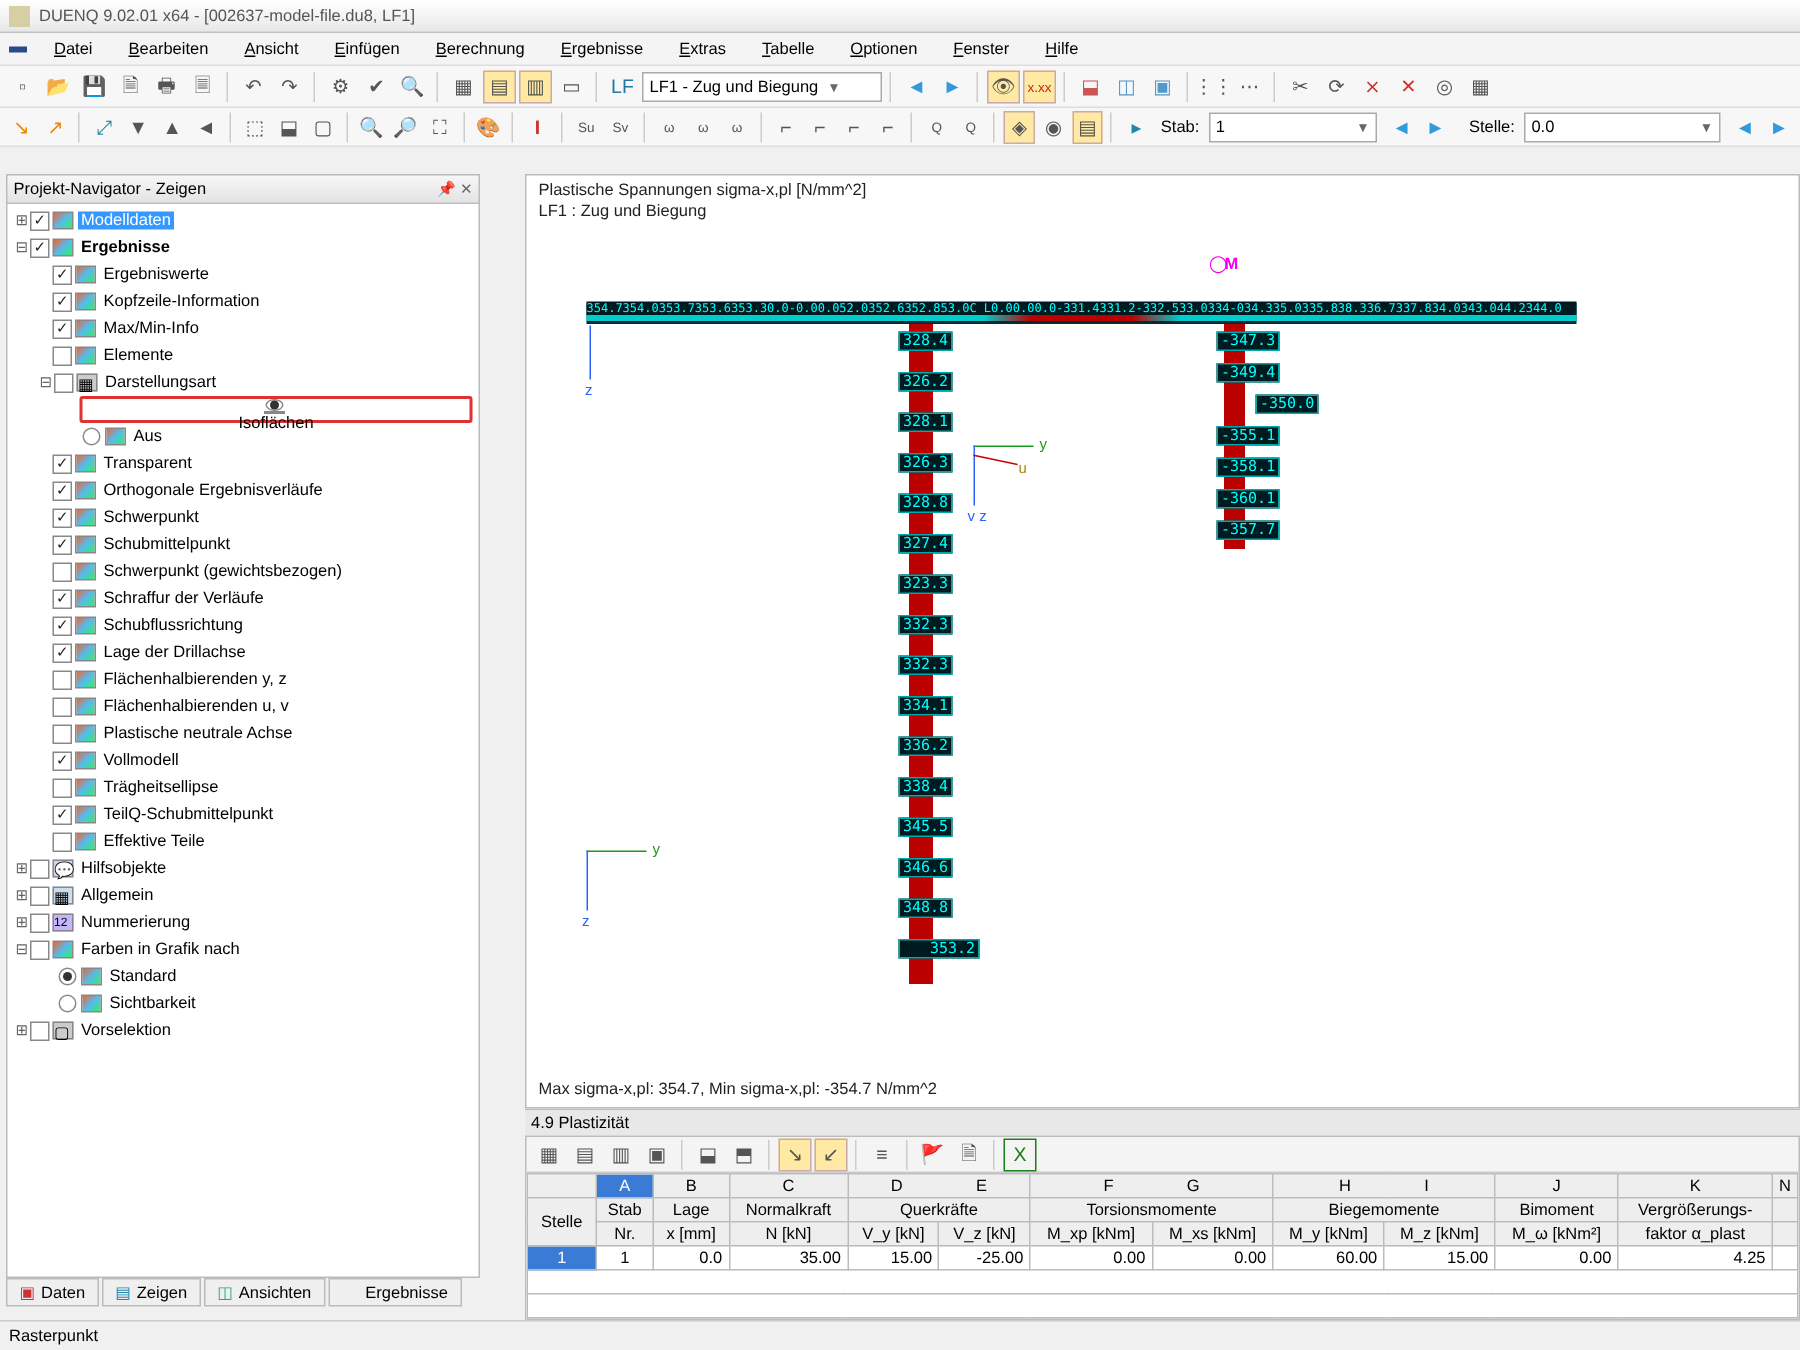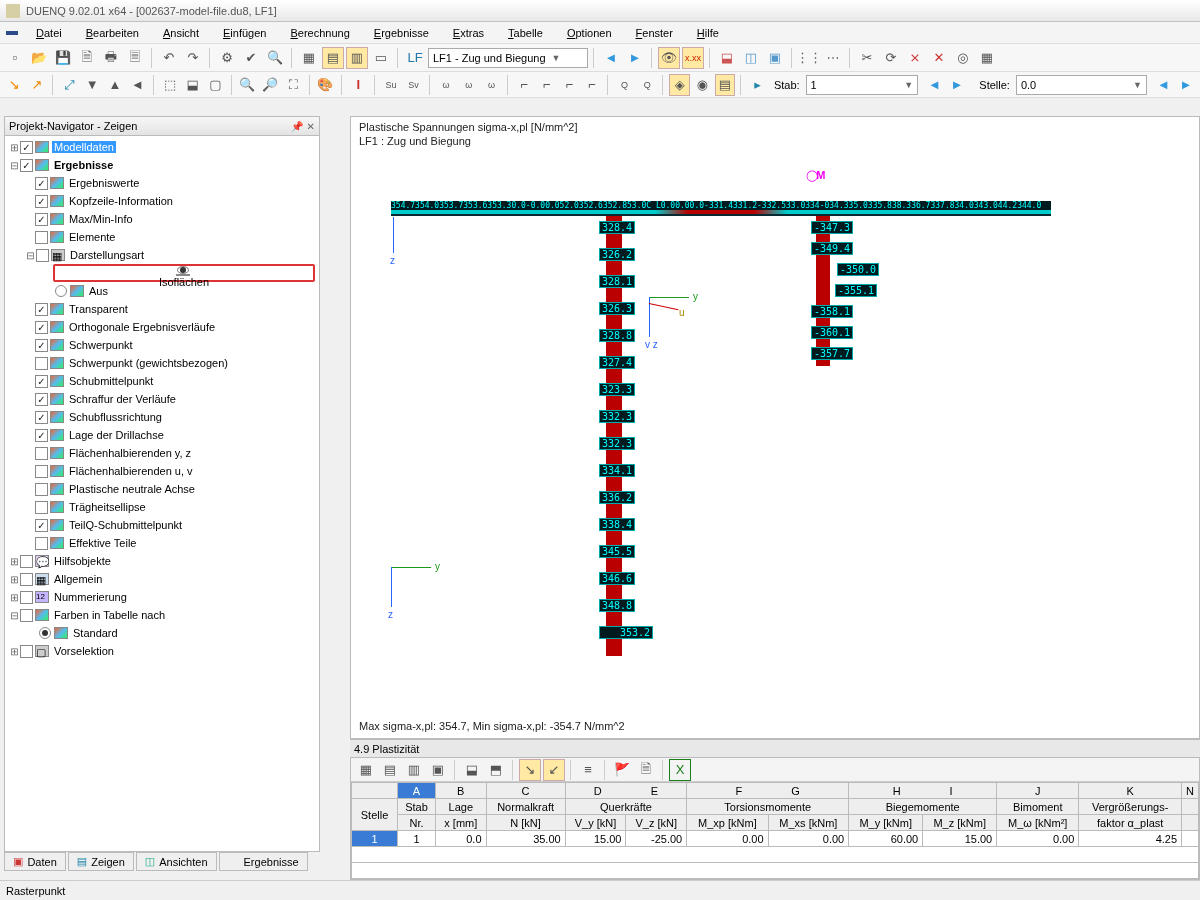--- a/index.html
+++ b/index.html
@@ -264,34 +264,34 @@
           <span class="lbl">Orthogonale Ergebnisverläufe</span>
         </div>
         <div class="tree-row">
           <span class="ind" style="width:30px;"></span>
           <span class="chk on"></span>
           <span class="ic"></span>
           <span class="lbl">Schwerpunkt</span>
         </div>
         <div class="tree-row">
           <span class="ind" style="width:30px;"></span>
+          <span class="chk on"></span>
+          <span class="ic"></span>
+          <span class="lbl">Schubmittelpunkt</span>
+        </div>
+        <div class="tree-row">
+          <span class="ind" style="width:30px;"></span>
           <span class="chk "></span>
           <span class="ic"></span>
           <span class="lbl">Schwerpunkt (gewichtsbezogen)</span>
         </div>
         <div class="tree-row">
           <span class="ind" style="width:30px;"></span>
           <span class="chk on"></span>
           <span class="ic"></span>
-          <span class="lbl">Schubmittelpunkt</span>
-        </div>
-        <div class="tree-row">
-          <span class="ind" style="width:30px;"></span>
-          <span class="chk on"></span>
-          <span class="ic"></span>
           <span class="lbl">Schraffur der Verläufe</span>
         </div>
         <div class="tree-row">
           <span class="ind" style="width:30px;"></span>
           <span class="chk on"></span>
           <span class="ic"></span>
           <span class="lbl">Schubflussrichtung</span>
         </div>
         <div class="tree-row">
           <span class="ind" style="width:30px;"></span>
@@ -309,20 +309,26 @@
           <span class="ind" style="width:30px;"></span>
           <span class="chk "></span>
           <span class="ic"></span>
           <span class="lbl">Flächenhalbierenden u, v</span>
         </div>
         <div class="tree-row">
           <span class="ind" style="width:30px;"></span>
           <span class="chk "></span>
           <span class="ic"></span>
           <span class="lbl">Plastische neutrale Achse</span>
+        </div>
+        <div class="tree-row">
+          <span class="ind" style="width:30px;"></span>
+          <span class="chk on"></span>
+          <span class="ic"></span>
+          <span class="lbl">Vollmodell</span>
         </div>
         <div class="tree-row">
           <span class="ind" style="width:30px;"></span>
           <span class="chk "></span>
           <span class="ic"></span>
           <span class="lbl">Trägheitsellipse</span>
         </div>
         <div class="tree-row">
           <span class="ind" style="width:30px;"></span>
           <span class="chk on"></span>
@@ -356,28 +362,34 @@
         <span class="twist">⊞</span>
       <span class="chk"></span>
         <span class="ic gray" style="background:#c4b5fd;font-size:8px;">12</span>
       <span class="lbl">Nummerierung</span>
     </div>
     <div class="tree-row">
       <span class="ind" style="width:4px;"></span>
         <span class="twist">⊟</span>
       <span class="chk"></span>
         <span class="ic"></span>
-      <span class="lbl">Farben in Tabelle nach</span>
+      <span class="lbl">Farben in Grafik nach</span>
     </div>
     <div id="tree-farben-opts">
         <div class="tree-row">
           <span class="ind" style="width:34px;"></span>
           <span class="rad on"></span>
           <span class="ic"></span>
           <span class="lbl">Standard</span>
+        </div>
+        <div class="tree-row">
+          <span class="ind" style="width:34px;"></span>
+          <span class="rad "></span>
+          <span class="ic"></span>
+          <span class="lbl">Sichtbarkeit</span>
         </div>
       </div>
     <div class="tree-row">
       <span class="ind" style="width:4px;"></span>
         <span class="twist">⊞</span>
       <span class="chk"></span>
         <span class="ic gray">▢</span>
       <span class="lbl">Vorselektion</span>
     </div>
   </div>
@@ -408,21 +420,21 @@
         <div class="numchip" style="left: 248px; top: 401px;">338.4</div>
         <div class="numchip" style="left: 248px; top: 428px;">345.5</div>
         <div class="numchip" style="left: 248px; top: 455px;">346.6</div>
         <div class="numchip" style="left: 248px; top: 482px;">348.8</div>
         <div class="numchip" style="left: 248px; top: 509px; padding-left: 20px;">353.2</div>
       </div>
     <div id="right-chips">
         <div class="numchip" style="left: 460px; top: 104px;">-347.3</div>
         <div class="numchip" style="left: 460px; top: 125px;">-349.4</div>
         <div class="numchip" style="left: 486px; top: 146px;">-350.0</div>
-        <div class="numchip" style="left: 484px; top: 167px;">-355.1</div>
+        <div class="numchip" style="left: 460px; top: 167px;">-355.1</div>
         <div class="numchip" style="left: 460px; top: 188px;">-358.1</div>
         <div class="numchip" style="left: 460px; top: 209px;">-360.1</div>
         <div class="numchip" style="left: 460px; top: 230px;">-357.7</div>
       </div>
 
     <div style="position:absolute; left:298px; top:180px;">
       <div style="width:40px;height:1px;background:#1a9a1a;"></div>
       <div style="width:1px;height:40px;background:#2a64ff;position:absolute;left:0;top:0;"></div>
       <div style="width:30px;height:1px;background:#c00;position:absolute;left:0;top:6px;transform:rotate(12deg);transform-origin:left;"></div>
       <span style="position:absolute;left:44px;top:-6px;color:#1a9a1a;font-size:10px;">y</span>

